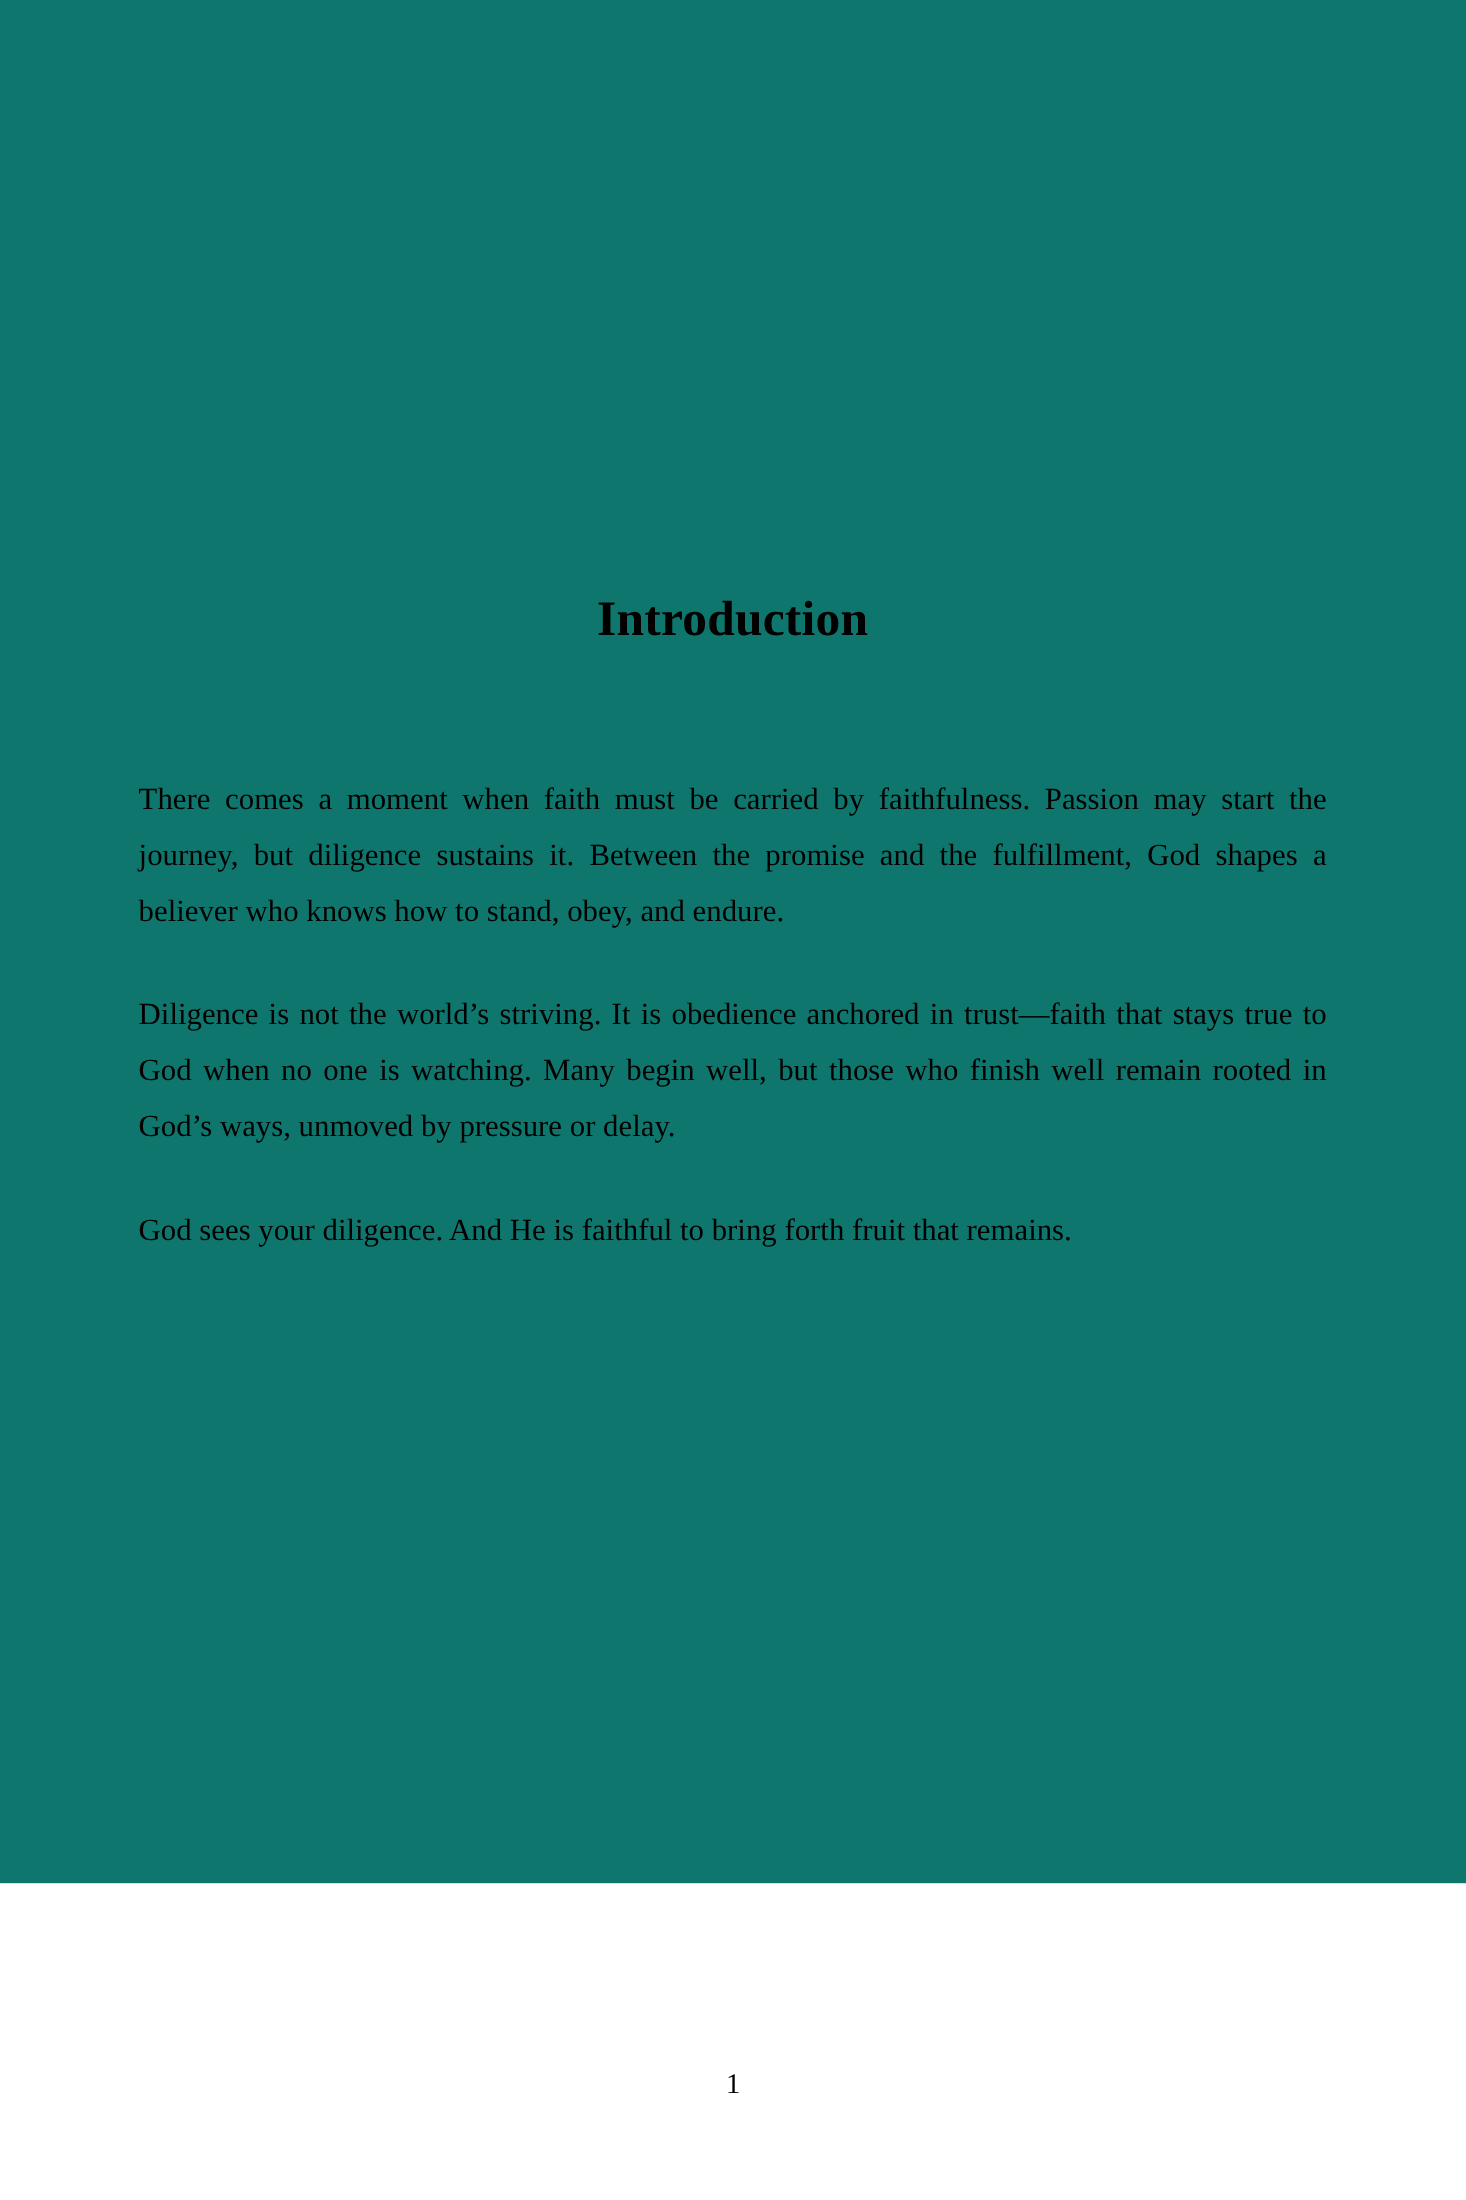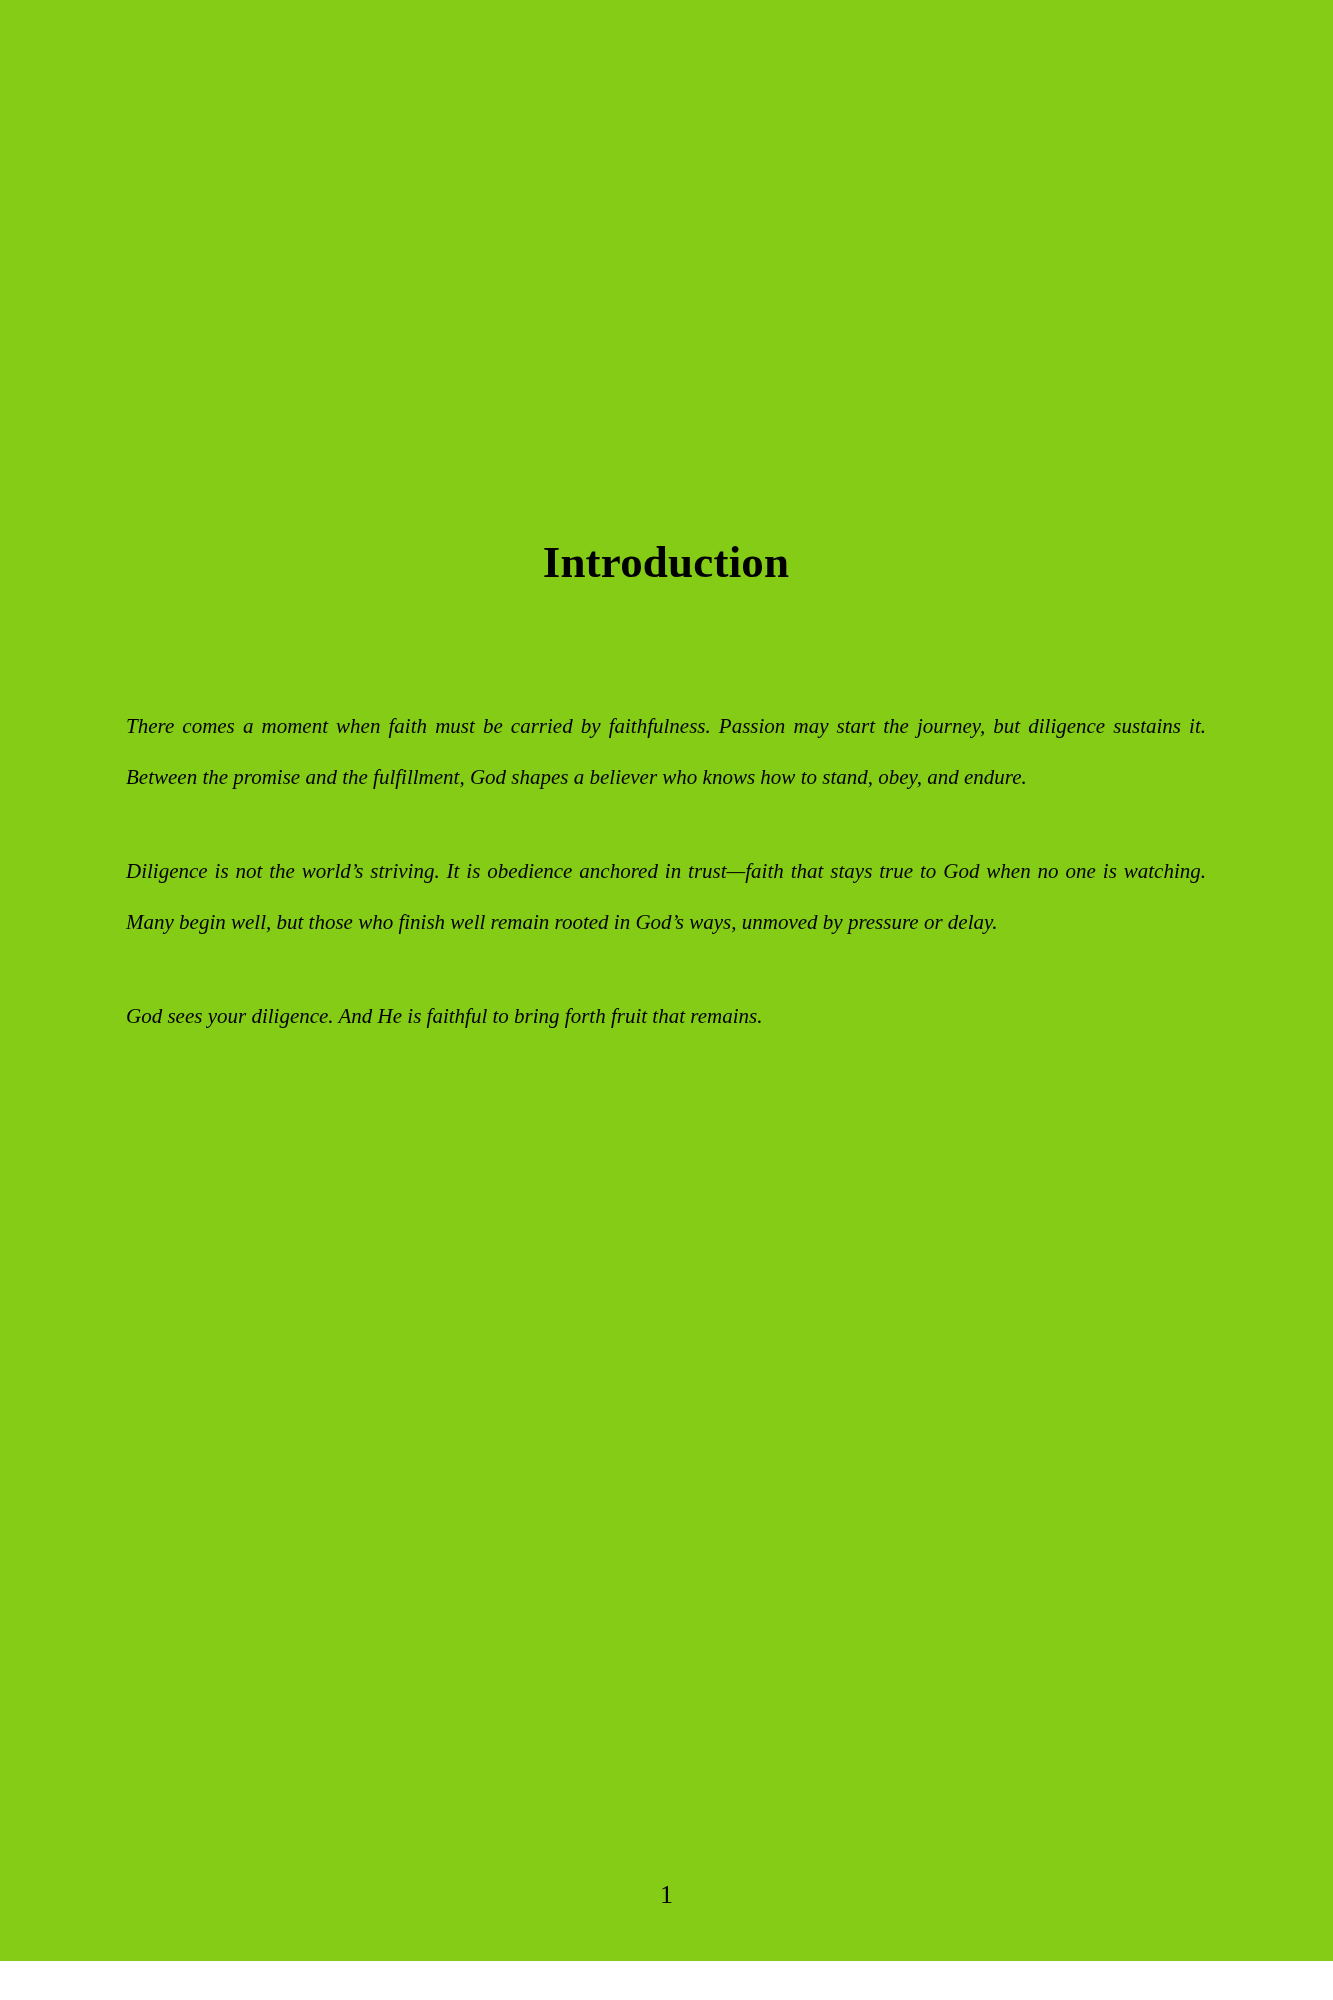--- a/index.html
+++ b/index.html
@@ -10,24 +10,24 @@
   body {
     width: 1333px;
     height: 2000px;
     position: relative;
     font-family: "Liberation Serif", "DejaVu Serif", serif;
     color: #000000;
   }
   .page {
     box-sizing: border-box;
     width: 1333px;
-    height: 1961px;
+    height: 1712px;
     position: relative;
     padding: 0;
-    background: #84cc16;
+    background: #0f766e;
   }
   .content {
     position: absolute;
     left: 126px;
     top: 0;
     width: 1080px;
   }
   .chapter-title {
     margin: 0;
     padding: 0;
@@ -37,26 +37,25 @@
     line-height: 52px;
     text-align: center;
     letter-spacing: 0.2px;
     padding-top: 536px;
   }
   .body-copy {
     margin-top: 113px;
   }
   p.para {
     margin: 0 0 43px 0;
-    font-size: 21px;
+    font-size: 28px;
     line-height: 51px;
     text-align: justify;
     text-justify: inter-word;
     hyphens: none;
-    font-style: italic;
   }
   p.para:last-child {
     margin-bottom: 0;
   }
   .folio {
     position: absolute;
     left: 0;
     right: 0;
     top: 1880px;
     text-align: center;

